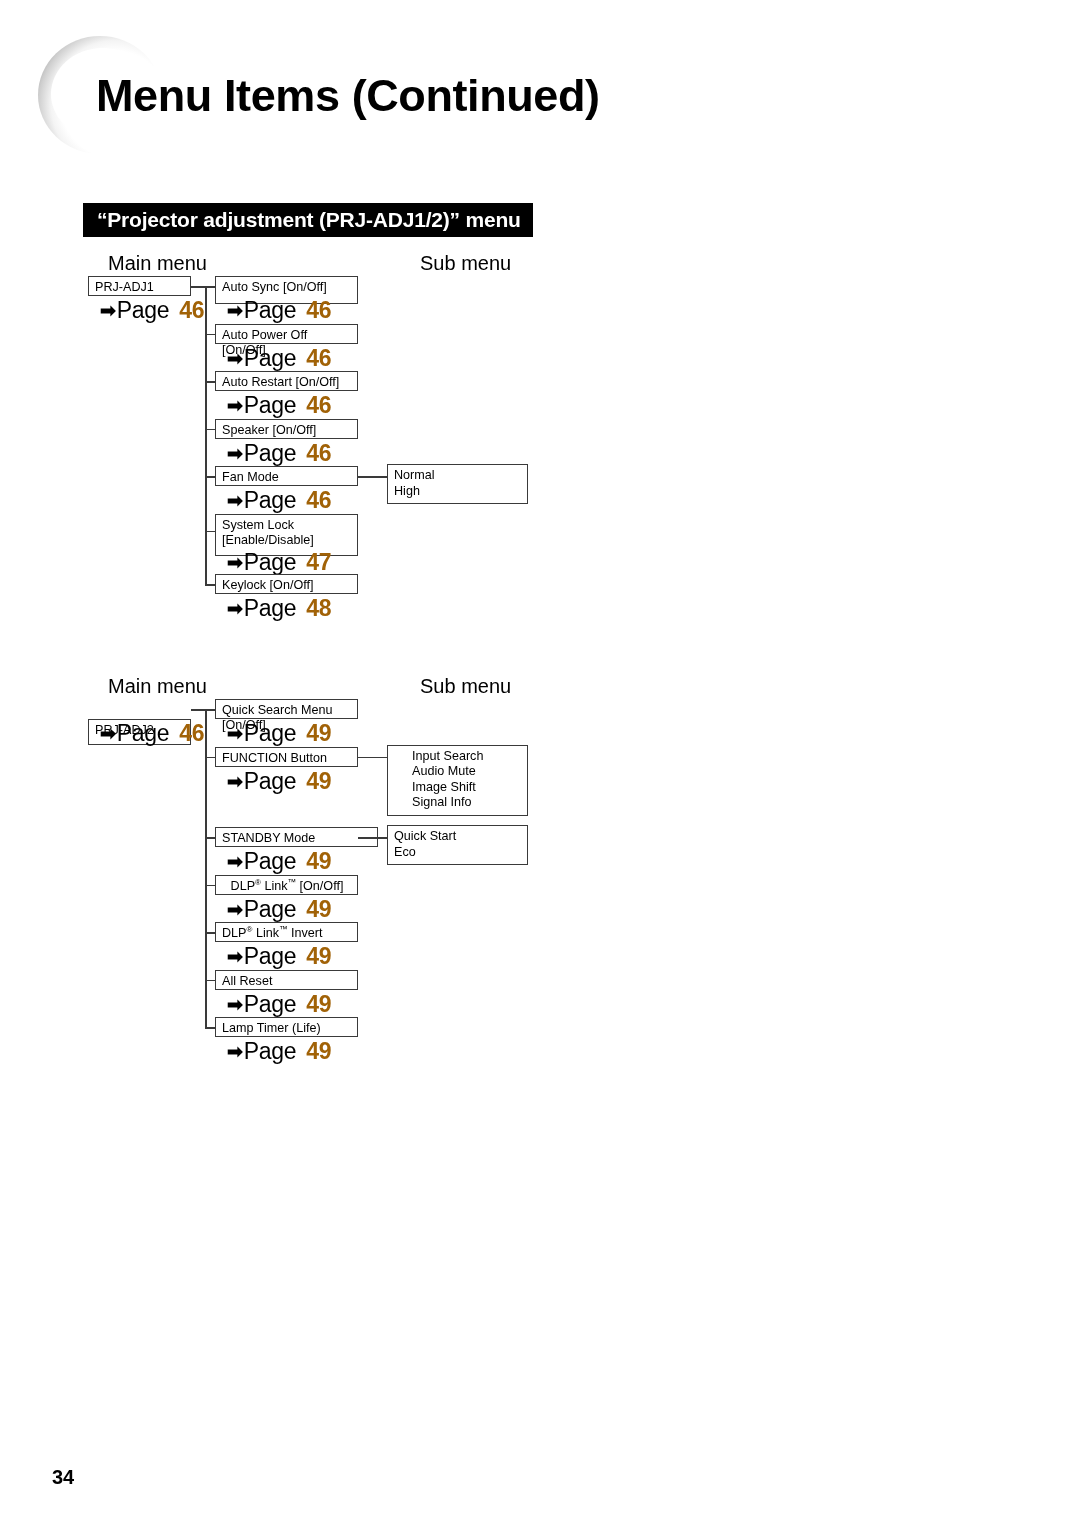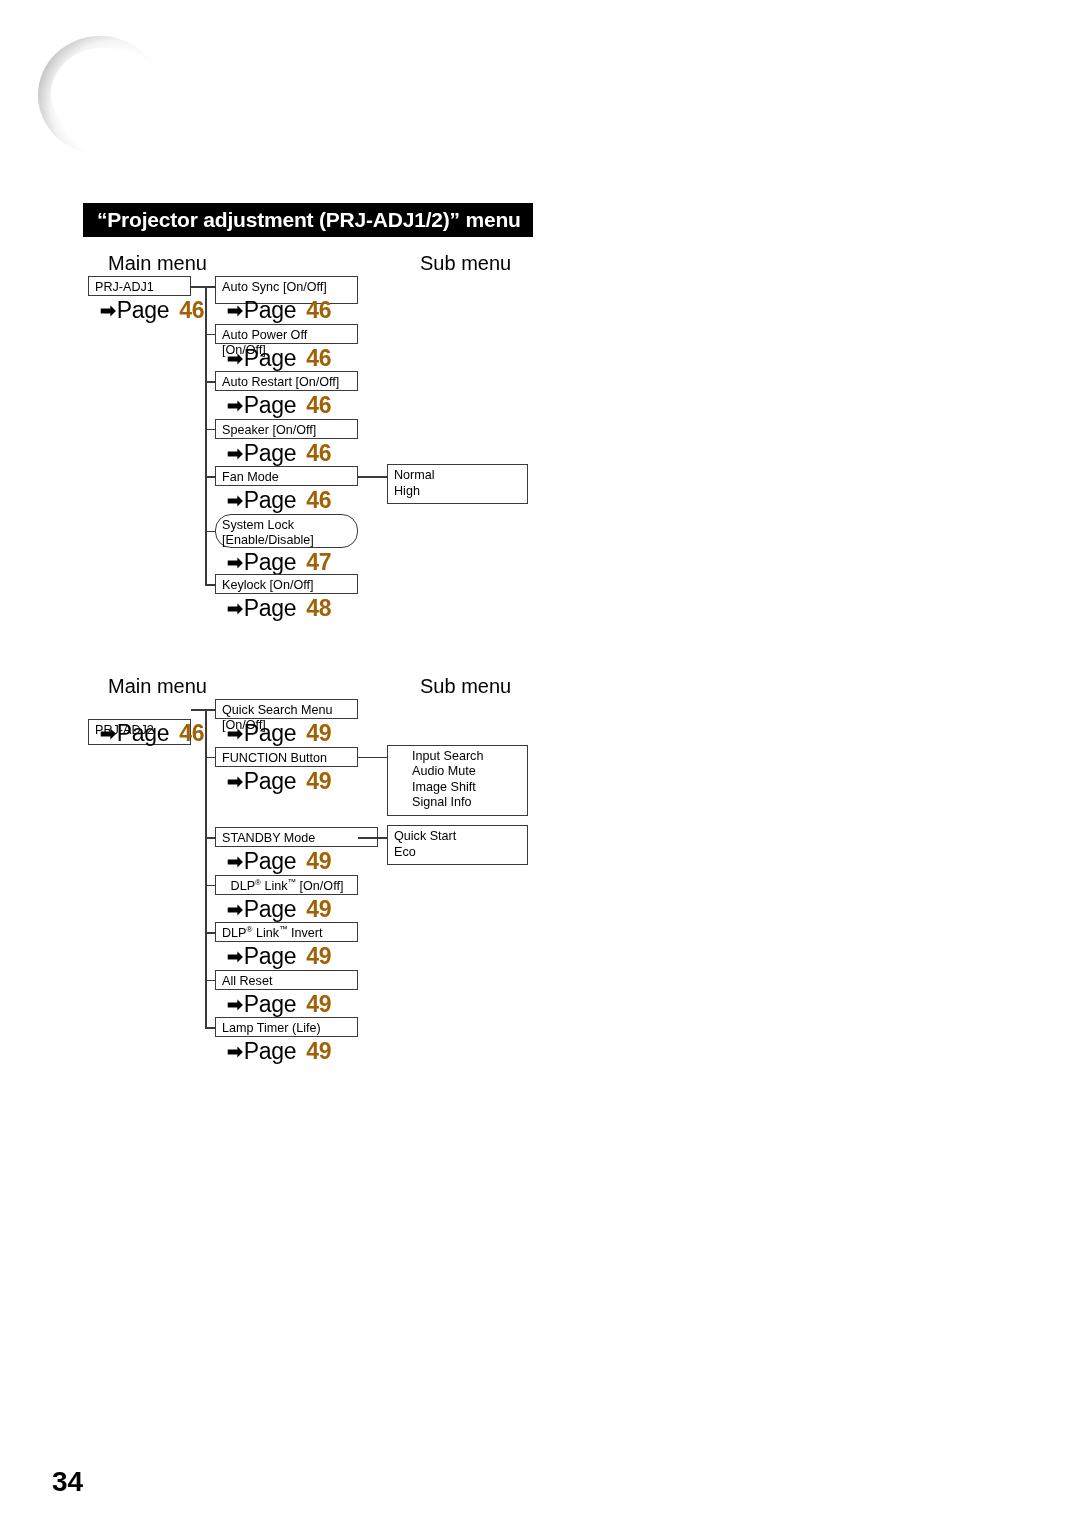--- a/index.html
+++ b/index.html
@@ -134,30 +134,31 @@
     position: absolute;
     height: 1.6px;
     background: #3a3a3a;
   }
 
   
   .folio {
     position: absolute;
     left: 52px;
     top: 1466px;
-    font-size: 28px;
+    font-size: 20px;
     font-weight: bold;
     color: #000;
   }
 </style>
 </head>
 <body>
 
 <div class="page-header">
   <div class="header-orb"></div>
+  <div class="page-title">Menu Items (Continued)</div>
 </div>
 
 <div class="section-bar">“Projector adjustment (PRJ-ADJ1/2)” menu</div>
 
 <div class="tree" id="tree-1" style="top:0;">
     <div class="col-label" style="left:108px; top:254px;">Main menu</div>
     <div class="col-label" style="left:420px; top:254px;">Sub menu</div>
     <div class="node" style="left:88px; top:276px; width:103px; height:20px;">PRJ-ADJ1</div>
     <div class="pageref" style="left:100px; top:297px;"><span class="arrow">➡</span>Page <span class="num">46</span></div>
     <div class="hline" style="left:191px; top:286px; width:14px;"></div>
@@ -173,21 +174,21 @@
     <div class="hline" style="left:205px; top:428.5px; width:10px;"></div>
     <div class="node" style="left:215px; top:418.5px; width:143px; height:20px;">Speaker [On/Off]</div>
     <div class="pageref" style="left:227px; top:439.5px;"><span class="arrow">➡</span>Page <span class="num">46</span></div>
     <div class="hline" style="left:205px; top:476px; width:10px;"></div>
     <div class="node" style="left:215px; top:466px; width:143px; height:20px;">Fan Mode</div>
     <div class="pageref" style="left:227px; top:487px;"><span class="arrow">➡</span>Page <span class="num">46</span></div>
     <div class="hline" style="left:358px; top:476px; width:29px;"></div>
     <div class="node" style="left:387px; top:464px; width:141px; height:40px; line-height:15.5px;">Normal
 High</div>
     <div class="hline" style="left:205px; top:530.5px; width:10px;"></div>
-    <div class="node" style="left:215px; top:513.5px; width:143px; height:34px;border-radius:16px;">System Lock
+    <div class="node" style="left:215px; top:513.5px; width:143px; height:42px;">System Lock
 [Enable/Disable]</div>
     <div class="pageref" style="left:227px; top:548.5px;"><span class="arrow">➡</span>Page <span class="num">47</span></div>
     <div class="hline" style="left:205px; top:584px; width:10px;"></div>
     <div class="node" style="left:215px; top:574px; width:143px; height:20px;">Keylock [On/Off]</div>
     <div class="pageref" style="left:227px; top:595px;"><span class="arrow">➡</span>Page <span class="num">48</span></div>
     <div class="vline" style="left:205px; top:286px; height:299.6px;"></div>
   </div>
 
 <div class="tree" id="tree-2" style="top:0;">
     <div class="col-label" style="left:108px; top:677px;">Main menu</div>

